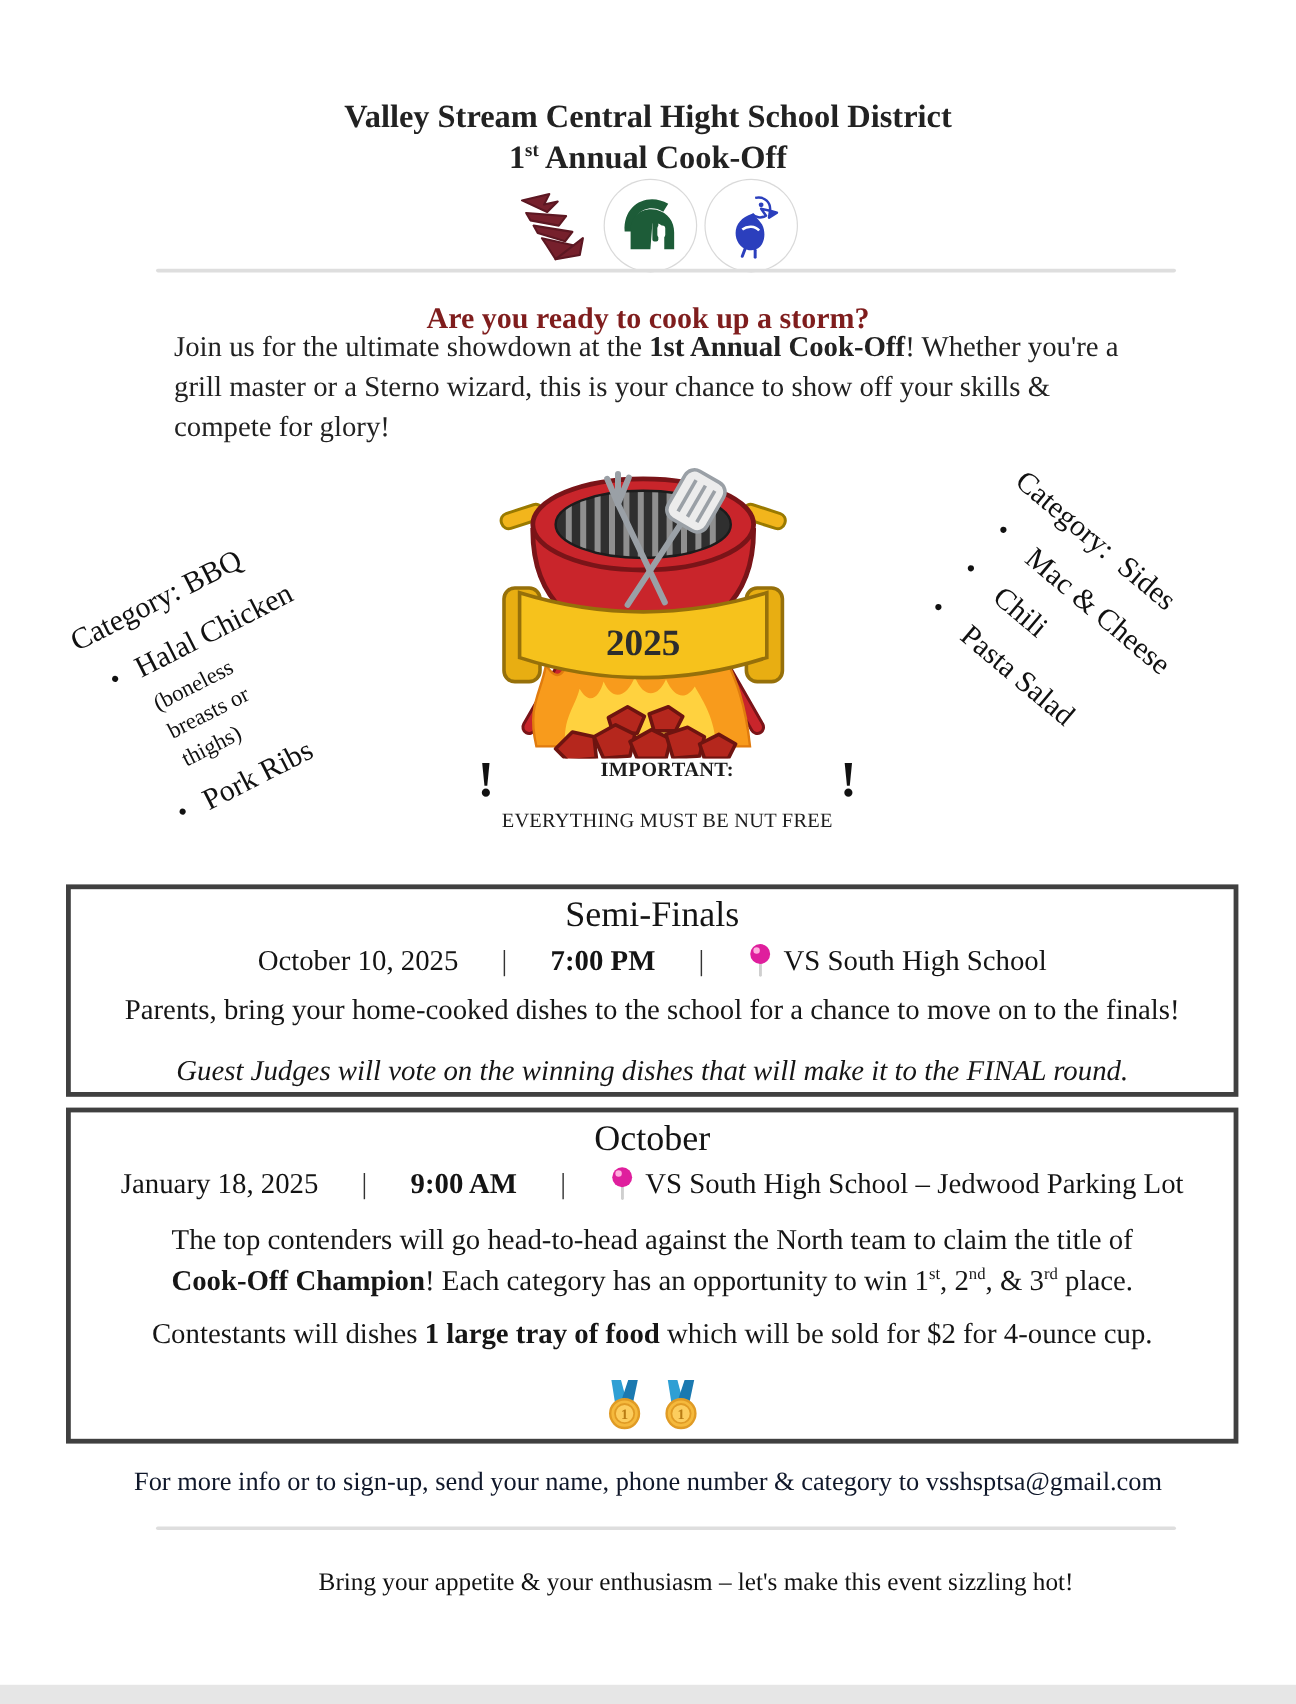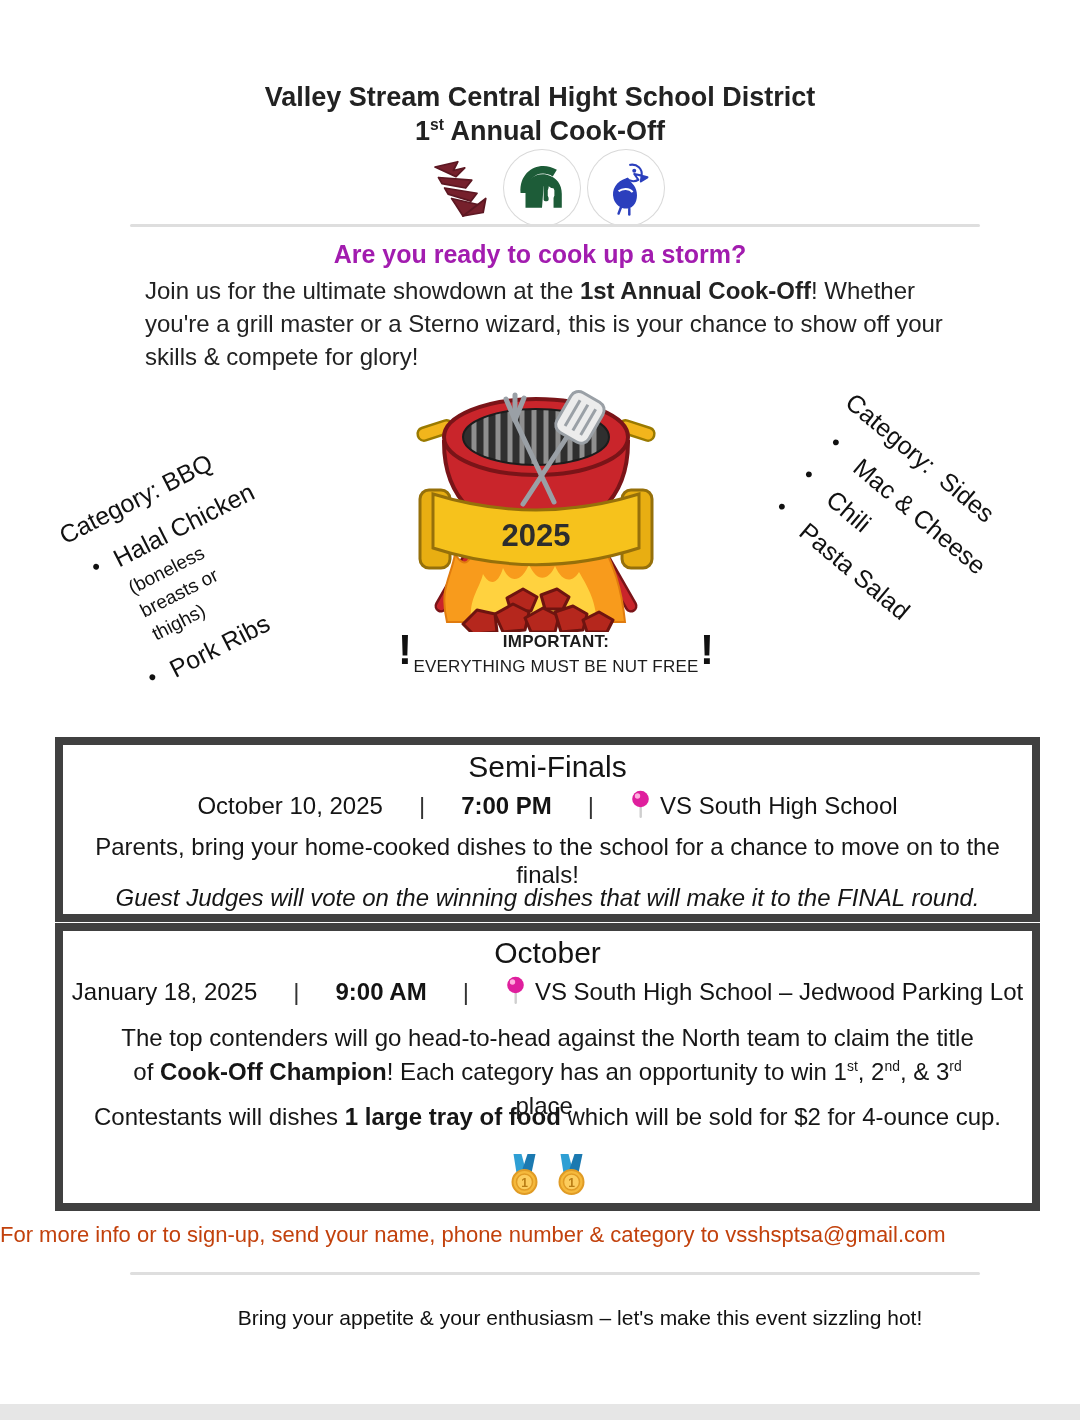--- a/index.html
+++ b/index.html
@@ -1,36 +1,36 @@
 <!DOCTYPE html>
 <html><head>
 <meta charset="utf-8">
 <style>
   html,body{margin:0;padding:0;background:#fff;}
   .page{position:relative;width:1080px;height:1420px;background:#ffffff;
-        font-family:Liberation Sans, sans-serif;color:#1c1c1c;overflow:hidden;}
+        font-family:Liberation Serif, serif;color:#1c1c1c;overflow:hidden;}
 
   
   .title-block{position:absolute;top:80px;left:0;width:100%;text-align:center;
                font-size:27px;line-height:34px;font-weight:700;color:#222;}
   sup.small-sup{font-size:0.58em;vertical-align:super;line-height:0;}
 
   .logos{position:absolute;top:150px;left:0;width:100%;display:flex;
          justify-content:center;align-items:center;gap:8px;}
   .logo-circle{width:76px;height:76px;border-radius:50%;background:#fff;
                box-shadow:0 0 0 1px #d9d9d9;display:flex;align-items:center;justify-content:center;}
   .logo-plain{width:80px;height:76px;display:flex;align-items:center;justify-content:center;}
 
   .divider{position:absolute;left:130px;width:850px;height:3px;background:#dedede;border-radius:2px;}
   .divider-1{top:224px;}
   .divider-2{top:1272px;}
 
   
-  .intro-q{position:absolute;top:240px;left:0;width:100%;text-align:center;
-           font-size:25px;font-weight:700;color:#a21caf;}
+  .intro-q{position:absolute;top:252px;left:0;width:100%;text-align:center;
+           font-size:25px;font-weight:700;color:#7f1d1d;}
   .intro-body{position:absolute;top:274px;left:145px;width:810px;
               font-size:24px;line-height:33px;color:#222;}
   .b{font-weight:700;}
 
   
   .cat-block{position:absolute;color:#111;}
   .cat-left{left:88px;top:455px;width:255px;transform:rotate(-27deg);}
   .cat-right{left:775px;top:448px;width:250px;transform:rotate(40deg);}
   .cat-title{font-size:25px;font-weight:400;white-space:pre-wrap;margin-bottom:14px;}
   .cat-list{list-style:none;margin:0;padding:0 0 0 14px;}
@@ -41,44 +41,44 @@
 
   
   .grill-wrap{position:absolute;left:408px;top:382px;width:256px;height:250px;}
 
   
   .important-row{position:absolute;left:398px;top:628px;width:316px;display:flex;
                  justify-content:space-between;align-items:flex-start;}
   .bang{font-size:42px;font-weight:700;line-height:44px;color:#111;}
   .important-center{text-align:center;padding-top:4px;}
   .important-title{font-size:17px;font-weight:700;letter-spacing:.3px;}
-  .important-text{font-size:17px;margin-top:5px;letter-spacing:.2px;}
-
-  
-  .event-box{position:absolute;left:55px;width:969px;border:8px solid #404040;background:#fff;}
+  .important-text{font-size:17px;margin-top:22px;letter-spacing:.2px;}
+
+  
+  .event-box{position:absolute;left:55px;width:969px;border:4px solid #404040;background:#fff;}
   .box-semi{top:737px;height:169px;}
   .box-finals{top:923px;height:272px;}
   .box-title{text-align:center;font-size:30px;font-weight:500;margin-top:5px;color:#141414;}
   .when-row{display:flex;justify-content:center;align-items:center;gap:36px;
             font-size:24px;margin-top:6px;color:#141414;}
   .when-time{font-weight:700;}
   .pipe{color:#333;}
   .loc{display:flex;align-items:center;gap:9px;}
   .pin-icon{width:21px;height:31px;display:inline-block;}
   .box-line{position:absolute;left:0;width:100%;text-align:center;font-size:24px;color:#161616;}
   .semi-line1{top:88px;}
   .semi-line2{top:139px;font-style:italic;}
   .finals-p1{top:90px;left:50px;width:869px;line-height:34px;}
   .finals-p2{top:172px;}
   .medal-row{position:absolute;top:223px;left:0;width:100%;display:flex;
              justify-content:center;align-items:center;gap:16px;font-size:25px;font-weight:700;}
   .medal-icon{width:31px;height:42px;display:inline-block;}
 
   
-  .info-line{position:absolute;top:1222px;left:0;width:100%;font-size:22px;color:#c2410c;}
+  .info-line{position:absolute;top:1222px;left:0;width:100%;text-align:center;font-size:22px;color:#0f172a;}
   .closing-line{position:absolute;top:1306px;left:0;width:100%;text-align:center;font-size:21px;color:#111;padding-left:40px;}
   .bottom-bar{position:absolute;left:0;bottom:0;width:100%;height:16px;background:#e6e6e6;}
 </style>
 </head>
 <body>
 
 <div class="page">
 
   <div class="title-block">
     <div>Valley Stream Central Hight School District</div>

